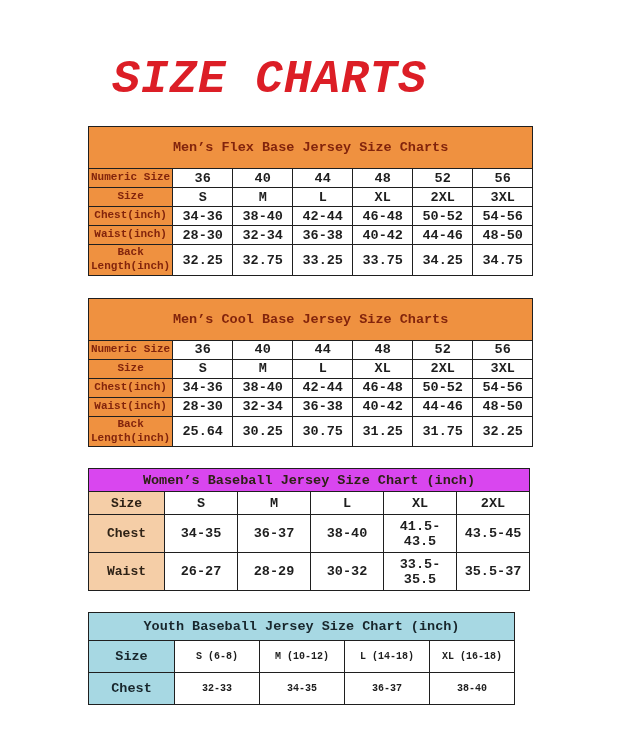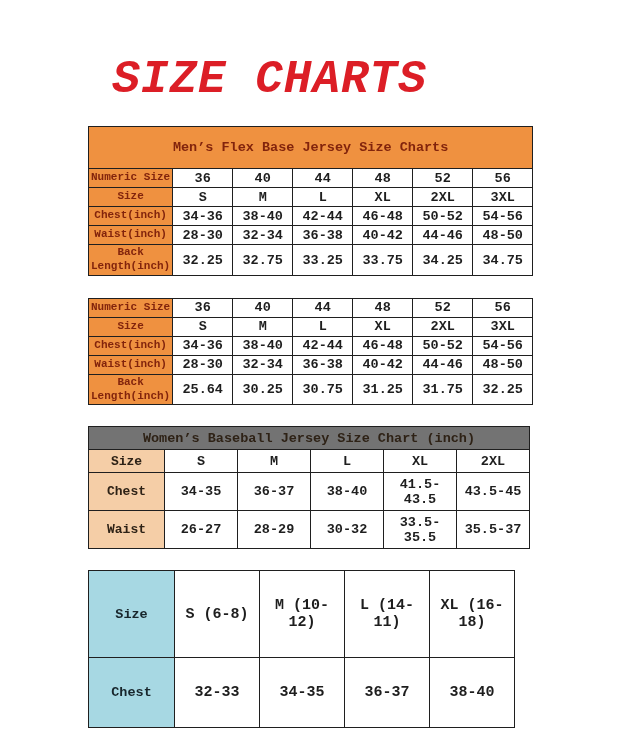--- a/index.html
+++ b/index.html
@@ -33,31 +33,31 @@
   .t-orange col.col-lbl{width:81px;}
   .t-orange col.col-val{width:60px;}
   .t-orange th.ttl{background:#EF9140;color:#82240C;font-size:13.5px;padding:13px 2px;}
   .t-orange td.lbl{background:#EF9140;color:#82240C;font-size:11px;padding:1px 2px;line-height:1.25;}
   .t-orange td.val{padding:1.5px 2px;}
 
   
   .t-peach{margin-top:21px;}
   .t-peach col.col-lbl{width:76px;}
   .t-peach col.col-val{width:73px;}
-  .t-peach th.ttl{background:#737373;color:#2E2216;font-size:13.5px;padding:3.5px 2px;}
+  .t-peach th.ttl{background:#d946ef;color:#2E2216;font-size:13.5px;padding:3.5px 2px;}
   .t-peach td.lbl{background:#F5CEA7;color:#2E2216;font-size:13px;padding:3.5px 2px;}
   .t-peach td.val{padding:3.5px 2px;}
 
   
   .t-blue{margin-top:21px;}
   .t-blue col.col-lbl{width:86px;}
   .t-blue col.col-val{width:85px;}
   .t-blue th.ttl{background:#A7D8E3;color:#18262C;font-size:13.5px;padding:6px 2px;}
   .t-blue td.lbl{background:#A7D8E3;color:#18262C;font-size:13.5px;padding:8px 2px;}
-  .t-blue td.val{padding:26px 2px;font-size:15px;}
+  .t-blue td.val{padding:8px 2px;font-size:10px;}
 </style>
 </head>
 <body>
 
 <div class="page">
 
   <div class="page-title">SIZE CHARTS</div>
 
 
   <div class="charts">
@@ -128,20 +128,23 @@
       <colgroup>
           <col class="col-lbl">
           <col class="col-val">
           <col class="col-val">
           <col class="col-val">
           <col class="col-val">
           <col class="col-val">
           <col class="col-val">
         </colgroup>
       <tbody>
+          <tr>
+            <th class="ttl" colspan="7">Men’s Cool Base Jersey Size Charts</th>
+          </tr>
       <tr>
         <td class="lbl">Numeric Size</td>
         <td class="val">36</td>
         <td class="val">40</td>
         <td class="val">44</td>
         <td class="val">48</td>
         <td class="val">52</td>
         <td class="val">56</td>
       </tr>
       <tr>
@@ -225,25 +228,28 @@
 
     <table class="tbl t-blue">
       <colgroup>
           <col class="col-lbl">
           <col class="col-val">
           <col class="col-val">
           <col class="col-val">
           <col class="col-val">
         </colgroup>
       <tbody>
+          <tr>
+            <th class="ttl" colspan="5">Youth Baseball Jersey Size Chart (inch)</th>
+          </tr>
       <tr>
         <td class="lbl">Size</td>
         <td class="val">S (6-8)</td>
         <td class="val">M (10-12)</td>
-        <td class="val">L (14-11)</td>
+        <td class="val">L (14-18)</td>
         <td class="val">XL (16-18)</td>
       </tr>
       <tr>
         <td class="lbl">Chest</td>
         <td class="val">32-33</td>
         <td class="val">34-35</td>
         <td class="val">36-37</td>
         <td class="val">38-40</td>
       </tr>
 

